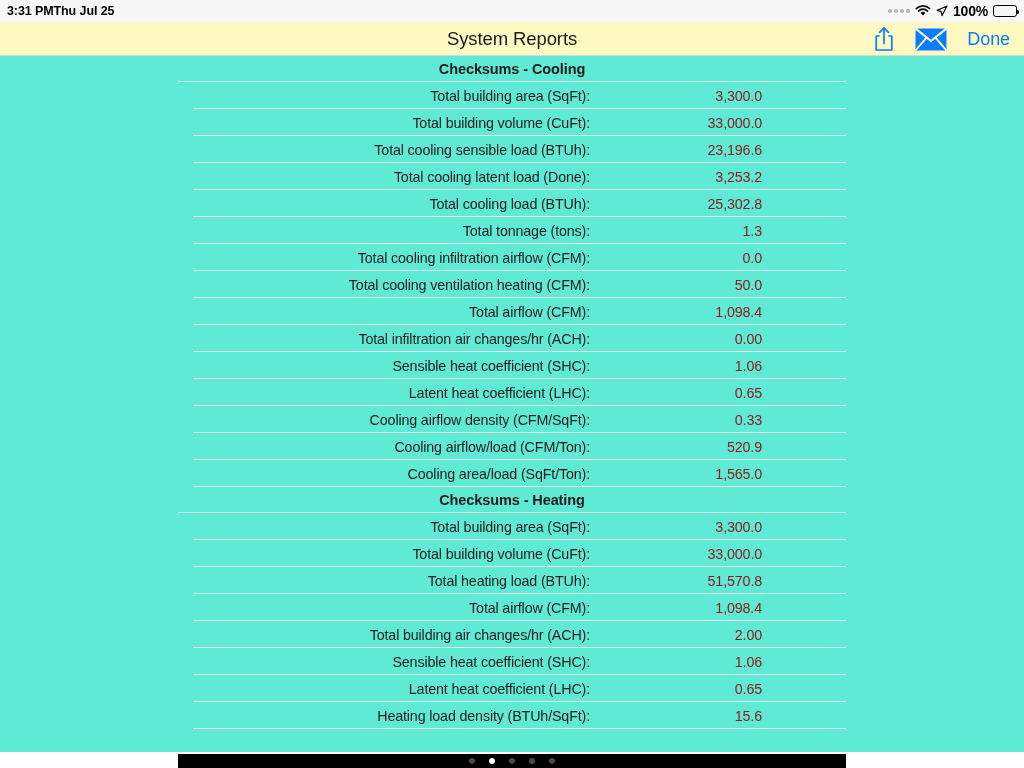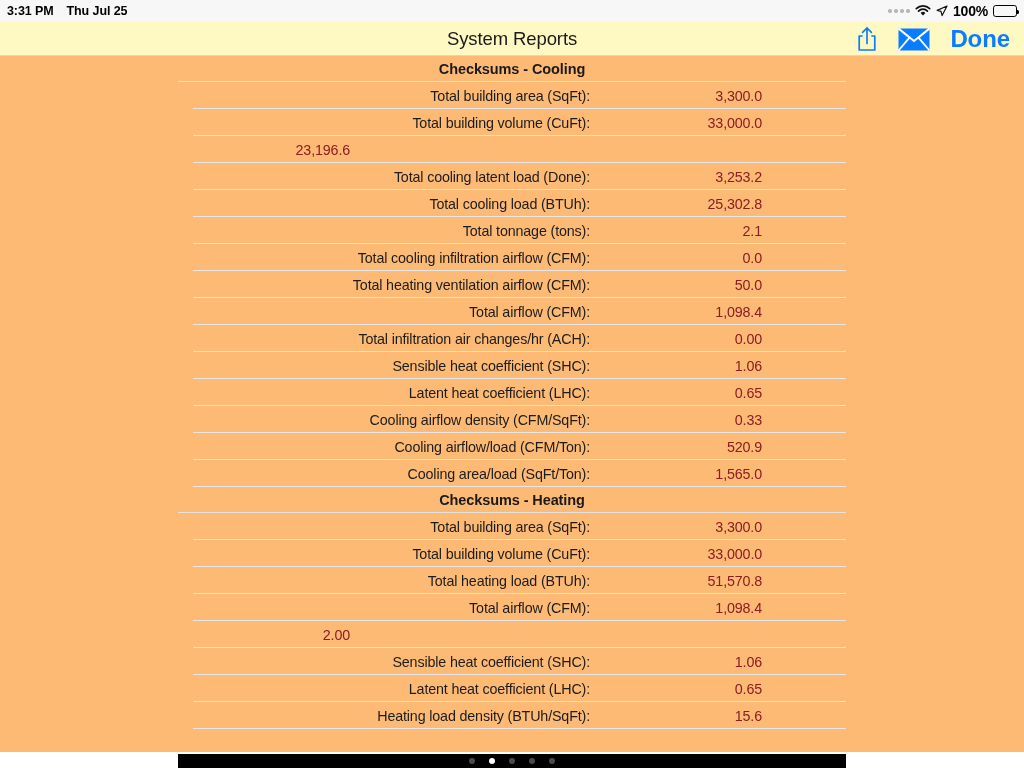--- a/index.html
+++ b/index.html
@@ -18,21 +18,21 @@
 
   
   .statusbar {
     position: absolute; top: 0; left: 0;
     width: 1024px; height: 22px;
     background: #f7f7f7;
     display: flex; align-items: center;
     font-size: 12.5px; color: #000;
     padding: 0 7px 0 7px;
   }
-  .sb-left { display: flex; align-items: center; gap: 13px; font-weight: bold; letter-spacing: -0.1px; }
+  .sb-left { display: flex; align-items: center; font-weight: bold; letter-spacing: -0.1px; }
   .sb-spacer { flex: 1 1 auto; }
   .sb-right { display: flex; align-items: center; gap: 5px; }
   .sig-dots { display: flex; align-items: center; gap: 2.5px; }
   .sig-dots i { display: block; width: 3.5px; height: 3.5px; border-radius: 50%; background: #b6b6b6; }
   .sb-pct { font-weight: bold; font-size: 14px; letter-spacing: -0.2px; }
   .battery {
     position: relative; width: 24px; height: 11.5px;
     border: 1.2px solid #000; border-radius: 2.8px;
     padding: 1.2px;
   }
@@ -54,29 +54,29 @@
     position: absolute; left: 0; top: 0; width: 1024px; height: 34px;
     display: flex; align-items: center; justify-content: center;
     font-size: 18.5px; color: #1a1a1a; letter-spacing: -0.1px;
   }
   .nav-right {
     position: absolute; right: 14px; top: 0; height: 34px;
     display: flex; align-items: center; gap: 20px;
   }
   .nav-icon { display: flex; align-items: center; justify-content: center; cursor: pointer; }
   .done-btn {
-    font-size: 24px; color: #0a7cff; font-weight: bold;
+    font-size: 18px; color: #0a7cff; font-weight: normal;
     cursor: pointer; letter-spacing: -0.1px;
   }
 
   
   .content {
     position: absolute; top: 56px; left: 0;
     width: 1024px; height: 696px;
-    background: #fdba74;
+    background: #5eead4;
     overflow: hidden;
   }
   .table {
     position: absolute; left: 178px; top: 0;
     width: 668px;
   }
   .section-header {
     height: 26px;
     display: flex; align-items: center; justify-content: center;
     font-size: 14.5px; font-weight: bold; color: #1a1a1a;
@@ -190,45 +190,46 @@
           <div class="label">Total building area (SqFt):</div>
           <div class="value">3,300.0</div>
           <div class="pad"></div>
         </div>
         <div class="row">
           <div class="label">Total building volume (CuFt):</div>
           <div class="value">33,000.0</div>
           <div class="pad"></div>
         </div>
         <div class="row">
+          <div class="label">Total cooling sensible load (BTUh):</div>
           <div class="value">23,196.6</div>
           <div class="pad"></div>
         </div>
         <div class="row">
           <div class="label">Total cooling latent load (Done):</div>
           <div class="value">3,253.2</div>
           <div class="pad"></div>
         </div>
         <div class="row">
           <div class="label">Total cooling load (BTUh):</div>
           <div class="value">25,302.8</div>
           <div class="pad"></div>
         </div>
         <div class="row">
           <div class="label">Total tonnage (tons):</div>
-          <div class="value">2.1</div>
+          <div class="value">1.3</div>
           <div class="pad"></div>
         </div>
         <div class="row">
           <div class="label">Total cooling infiltration airflow (CFM):</div>
           <div class="value">0.0</div>
           <div class="pad"></div>
         </div>
         <div class="row">
-          <div class="label">Total heating ventilation airflow (CFM):</div>
+          <div class="label">Total cooling ventilation heating (CFM):</div>
           <div class="value">50.0</div>
           <div class="pad"></div>
         </div>
         <div class="row">
           <div class="label">Total airflow (CFM):</div>
           <div class="value">1,098.4</div>
           <div class="pad"></div>
         </div>
         <div class="row">
           <div class="label">Total infiltration air changes/hr (ACH):</div>
@@ -275,20 +276,21 @@
           <div class="label">Total heating load (BTUh):</div>
           <div class="value">51,570.8</div>
           <div class="pad"></div>
         </div>
         <div class="row">
           <div class="label">Total airflow (CFM):</div>
           <div class="value">1,098.4</div>
           <div class="pad"></div>
         </div>
         <div class="row">
+          <div class="label">Total building air changes/hr (ACH):</div>
           <div class="value">2.00</div>
           <div class="pad"></div>
         </div>
         <div class="row">
           <div class="label">Sensible heat coefficient (SHC):</div>
           <div class="value">1.06</div>
           <div class="pad"></div>
         </div>
         <div class="row">
           <div class="label">Latent heat coefficient (LHC):</div>

